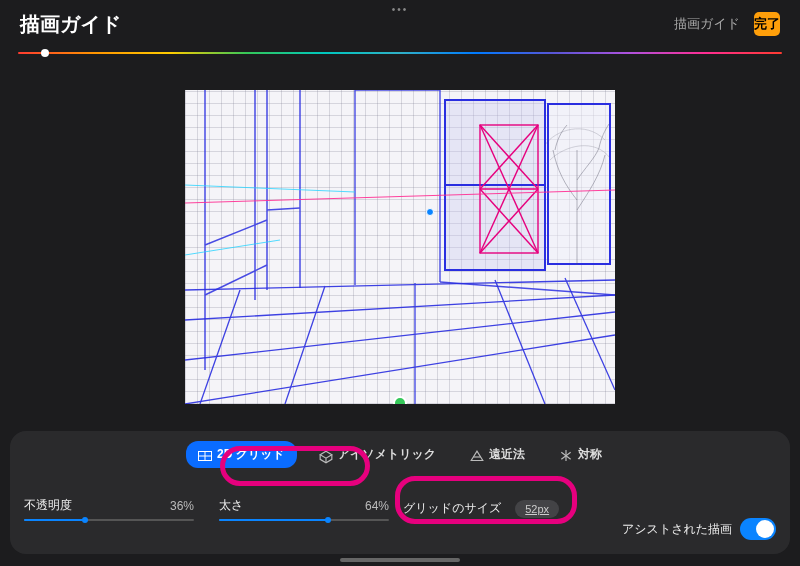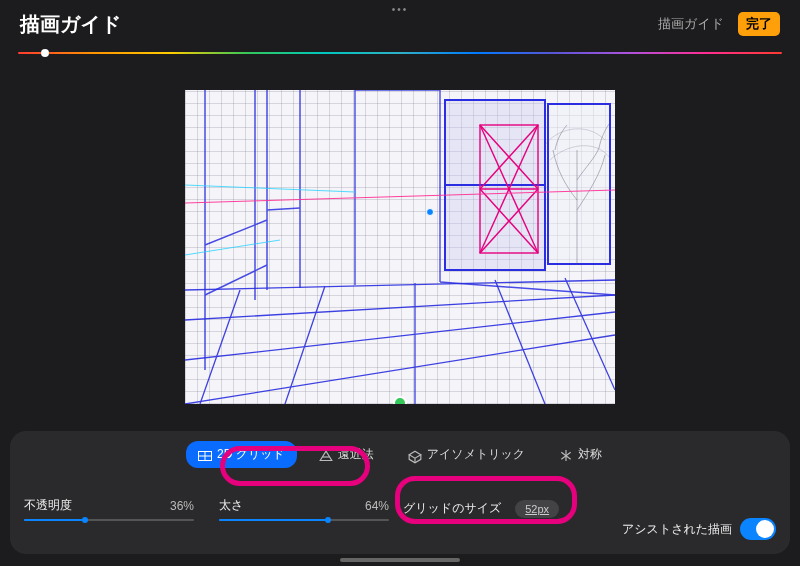--- a/index.html
+++ b/index.html
@@ -31,21 +31,21 @@
     .cancel {
       color: #aaa;
       font-size: 13px;
       cursor: pointer;
     }
     .done {
       background: #ff9f0a;
       color: #000;
       font-size: 13px;
       font-weight: 600;
-      padding: 3px 8px;
+      padding: 3px 0;
       border-radius: 5px;
       cursor: pointer;
     }
     .ellipsis {
       position: absolute;
       top: 4px;
       left: 50%;
       transform: translateX(-50%);
       color: #888;
       font-size: 10px;
@@ -112,20 +112,21 @@
       bottom: 12px;
       background: rgba(44,44,46,0.94);
       border-radius: 16px;
       padding: 10px 14px 14px 14px;
     }
     .mode-row {
       display: flex;
       justify-content: center;
       gap: 10px;
       margin-bottom: 10px;
+      font-weight: bold;
     }
     .mode-pill {
       display: inline-flex;
       align-items: center;
       gap: 5px;
       color: #ddd;
       font-size: 12px;
       padding: 5px 12px;
       border-radius: 12px;
       cursor: pointer;
@@ -327,48 +328,48 @@
       <span class="mode-icon">
         <svg viewBox="0 0 14 10">
             <g fill="none" stroke="#fff" stroke-width="1">
               <rect x="0.5" y="0.5" width="13" height="9"></rect>
               <path d="M7 0 L7 10"></path>
               <path d="M0 5 L14 5"></path>
             </g>
           </svg>
       </span>
       <span>2D グリッド</span>
-    </span>
-    <span class="mode-pill">
-      <span class="mode-icon">
-        <svg viewBox="0 0 12 10">
-            <g fill="none" stroke="#bbb" stroke-width="1">
-              <path d="M1 9 L6 1 L11 9 Z"></path>
-              <path d="M3 6 L9 6"></path>
-            </g>
-          </svg>
-      </span>
-      <span>遠近法</span>
     </span>
     <span class="mode-pill">
       <span class="mode-icon">
         <svg viewBox="0 0 12 12">
             <g fill="none" stroke="#bbb" stroke-width="1">
               <path d="M6 1 L11 4 L6 7 L1 4 Z"></path>
               <path d="M6 7 L6 11"></path>
               <path d="M1 4 L1 8 L6 11 L11 8 L11 4"></path>
             </g>
           </svg>
       </span>
       <span>アイソメトリック</span>
     </span>
     <span class="mode-pill">
       <span class="mode-icon">
         <svg viewBox="0 0 12 10">
             <g fill="none" stroke="#bbb" stroke-width="1">
+              <path d="M1 9 L6 1 L11 9 Z"></path>
+              <path d="M3 6 L9 6"></path>
+            </g>
+          </svg>
+      </span>
+      <span>遠近法</span>
+    </span>
+    <span class="mode-pill">
+      <span class="mode-icon">
+        <svg viewBox="0 0 12 10">
+            <g fill="none" stroke="#bbb" stroke-width="1">
               <path d="M6 0 L6 10"></path>
               <path d="M2 2 L6 5 L2 8"></path>
               <path d="M10 2 L6 5 L10 8"></path>
             </g>
           </svg>
       </span>
       <span>対称</span>
     </span>
   </div>
 

